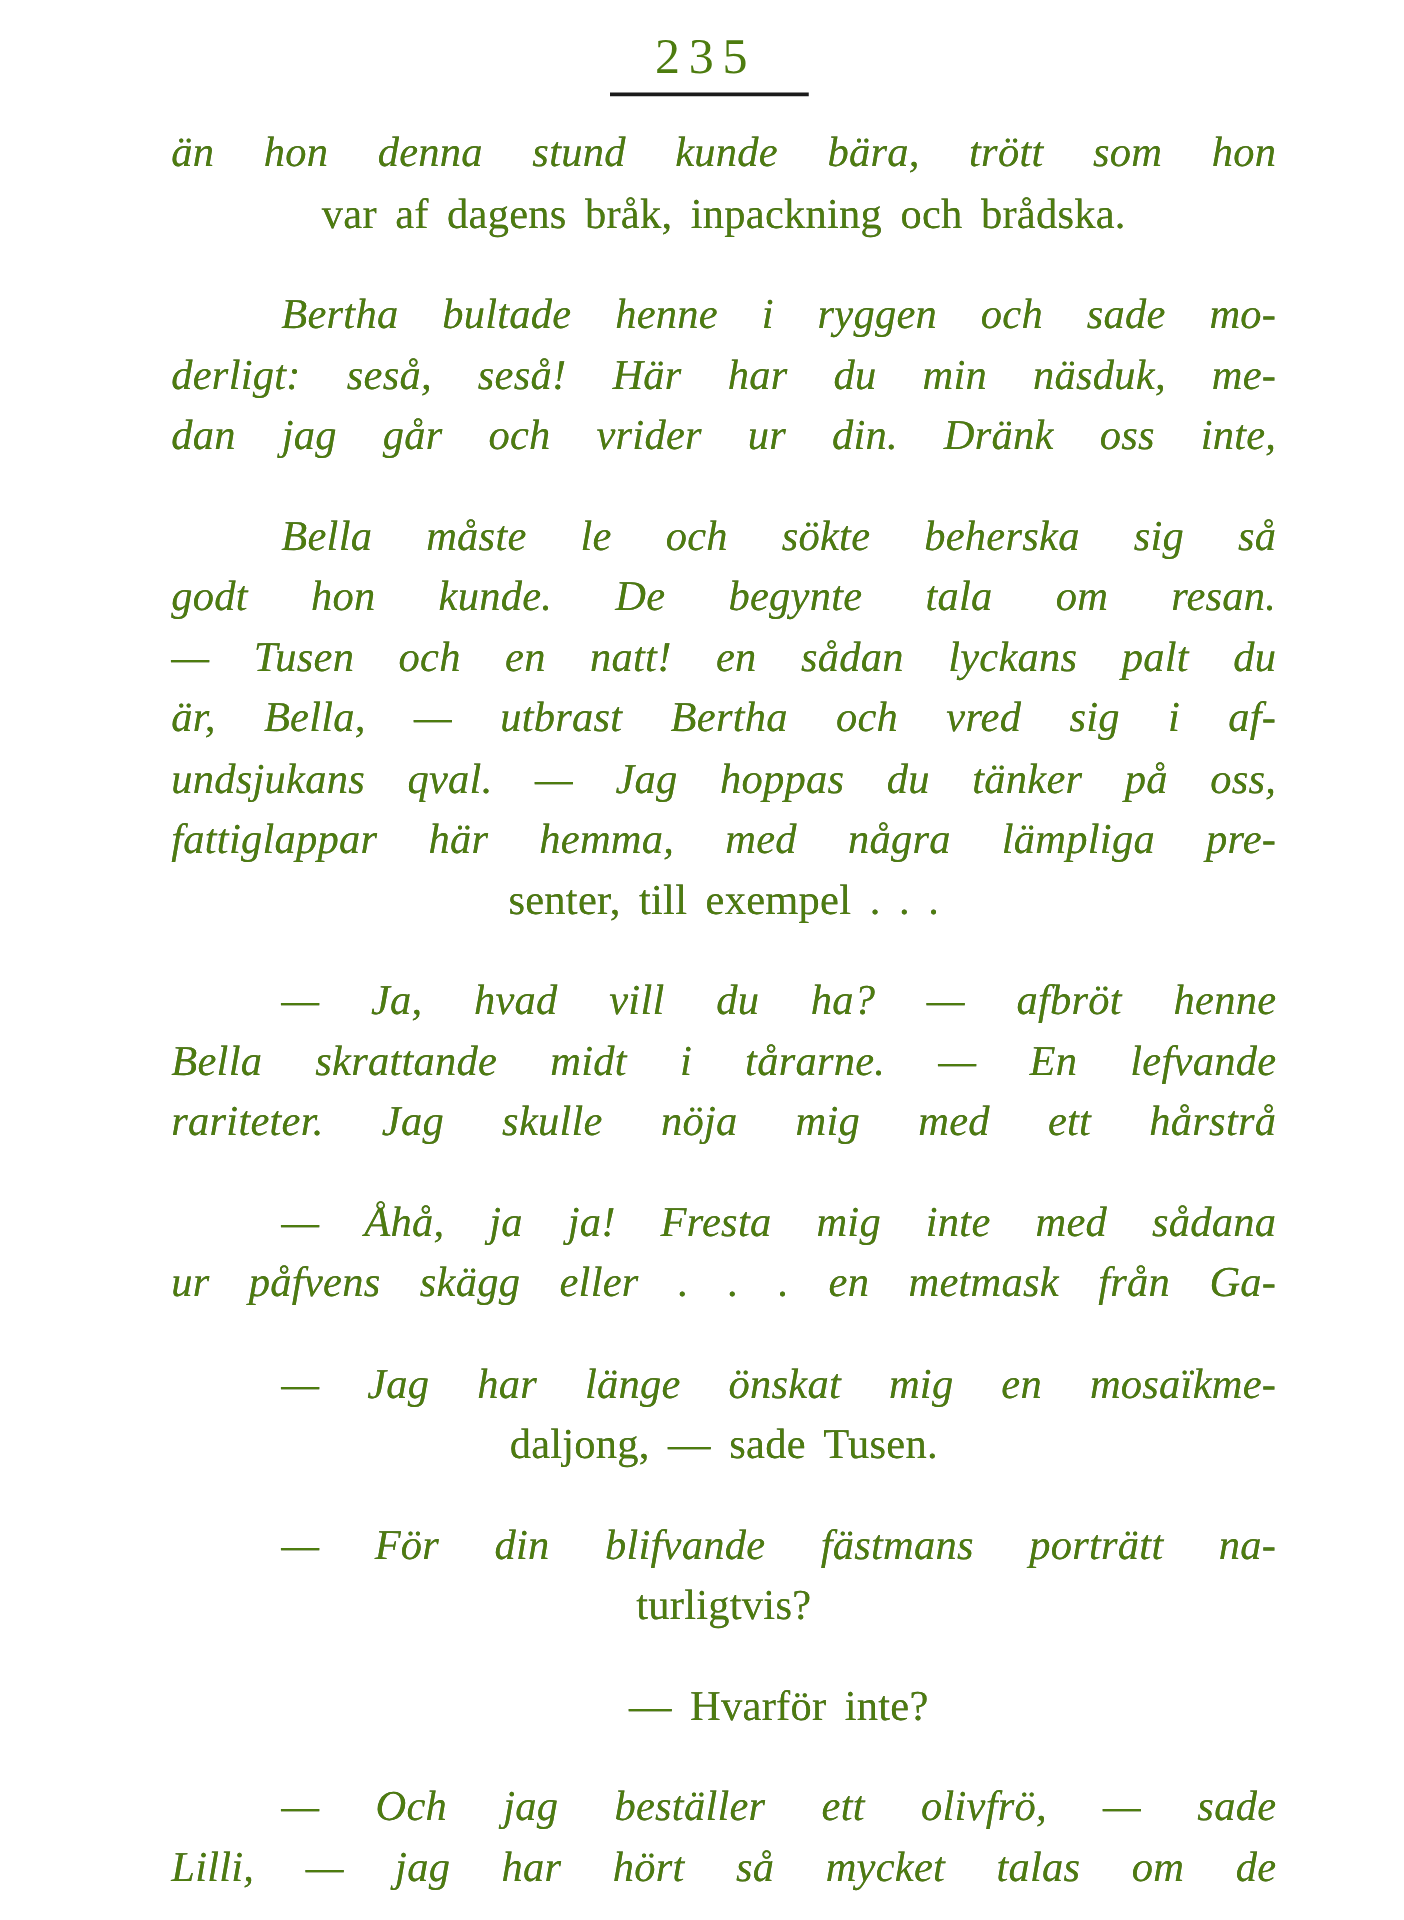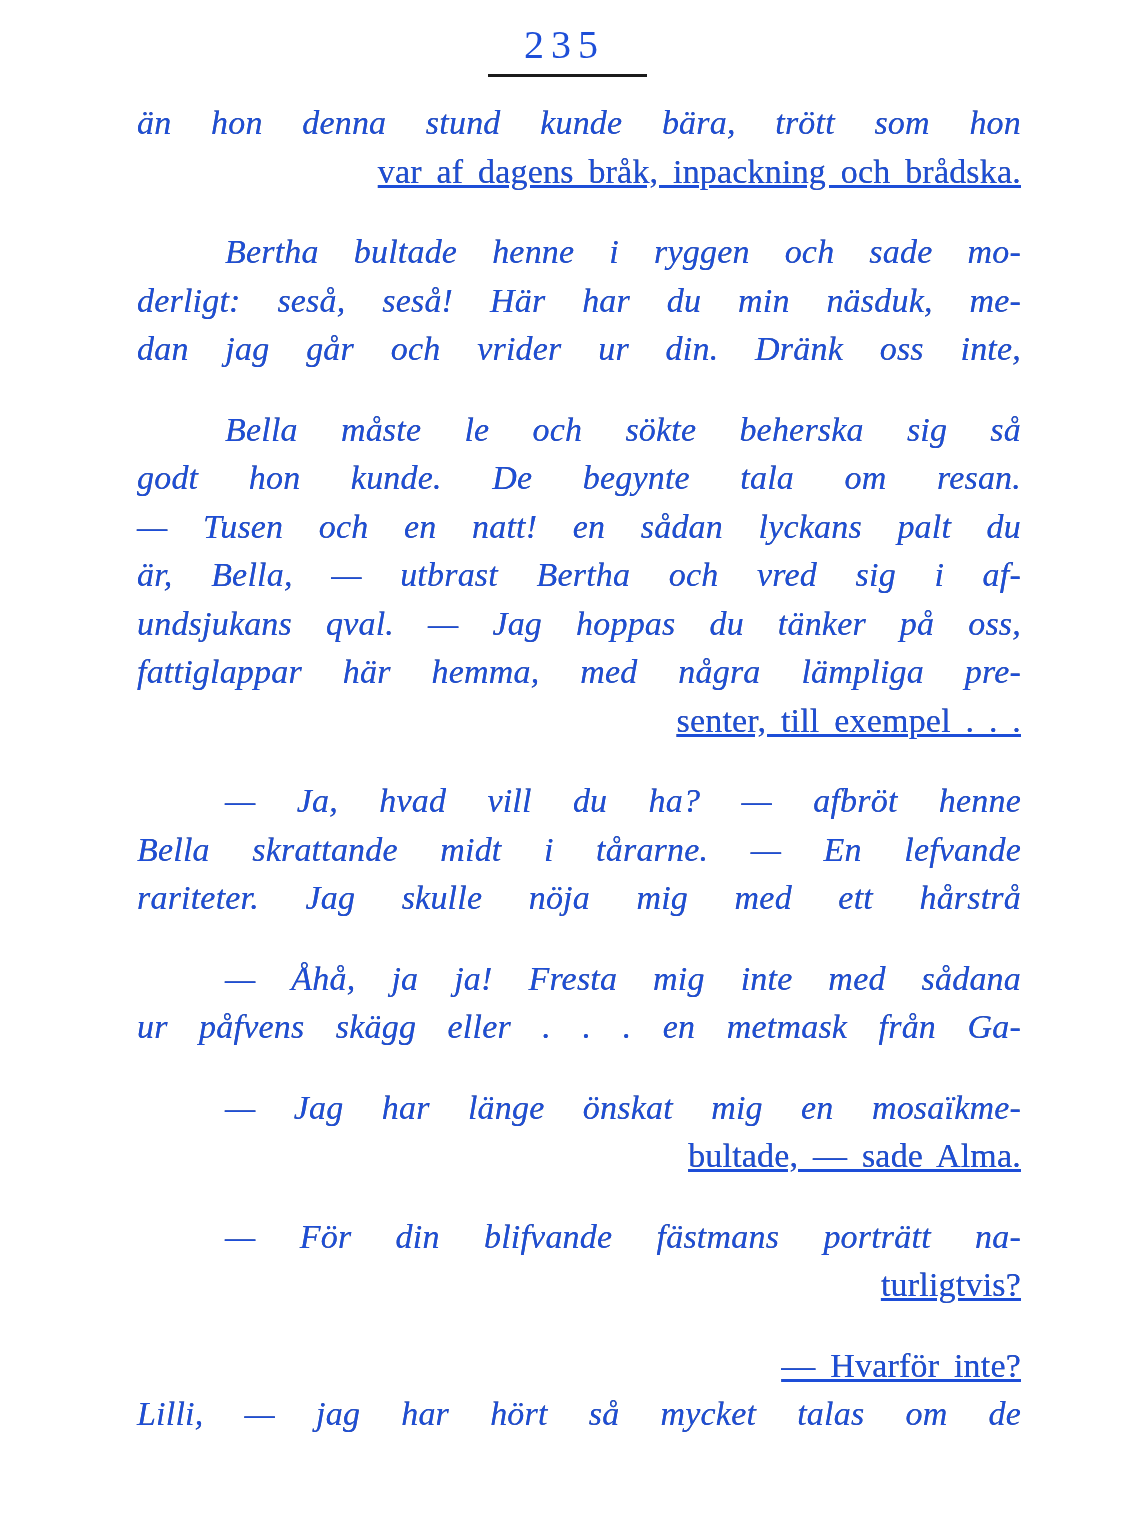--- a/index.html
+++ b/index.html
@@ -6,21 +6,21 @@
     margin: 0;
     padding: 0;
     background: #ffffff;
   }
   .scan-page {
     position: relative;
     width: 1123px;
     height: 1536px;
     background: #ffffff;
     font-family: "Liberation Serif", "DejaVu Serif", serif;
-    color: #1d4ed8;
+    color: #4d7c0f;
     overflow: hidden;
   }
   .page-header {
     text-align: center;
     padding-top: 24px;
     
     padding-right: 0;
   }
   .page-number {
     display: inline-block;
@@ -45,22 +45,21 @@
     text-shadow: 0 0 0.5px rgba(10,10,10,0.65);
     white-space: normal;
     overflow: visible;
   }
   .line.justify {
     text-align: justify;
     text-align-last: justify;
     font-style: italic;
   }
   .line.plain {
-    text-align: right;
-    text-decoration: underline;
+    text-align: center;
   }
   .line.indent {
     text-indent: 88px;
     margin-top: 32px;
   }
 </style>
 </head>
 <body>
 
 <div class="scan-page">
@@ -81,19 +80,20 @@
       <div class="line justify">är, Bella, — utbrast Bertha och vred sig i af-</div>
       <div class="line justify">undsjukans qval. — Jag hoppas du tänker på oss,</div>
       <div class="line justify">fattiglappar här hemma, med några lämpliga pre-</div>
       <div class="line plain">senter, till exempel . . .</div>
       <div class="line indent justify">— Ja, hvad vill du ha? — afbröt henne</div>
       <div class="line justify">Bella skrattande midt i tårarne. — En lefvande</div>
       <div class="line justify">rariteter. Jag skulle nöja mig med ett hårstrå</div>
       <div class="line indent justify">— Åhå, ja ja! Fresta mig inte med sådana</div>
       <div class="line justify">ur påfvens skägg eller . . . en metmask från Ga-</div>
       <div class="line indent justify">— Jag har länge önskat mig en mosaïkme-</div>
-      <div class="line plain">bultade, — sade Alma.</div>
+      <div class="line plain">daljong, — sade Tusen.</div>
       <div class="line indent justify">— För din blifvande fästmans porträtt na-</div>
       <div class="line plain">turligtvis?</div>
       <div class="line indent plain">— Hvarför inte?</div>
+      <div class="line indent justify">— Och jag beställer ett olivfrö, — sade</div>
       <div class="line justify">Lilli, — jag har hört så mycket talas om de</div>
     </div>
 </div>
 
 </body></html>

